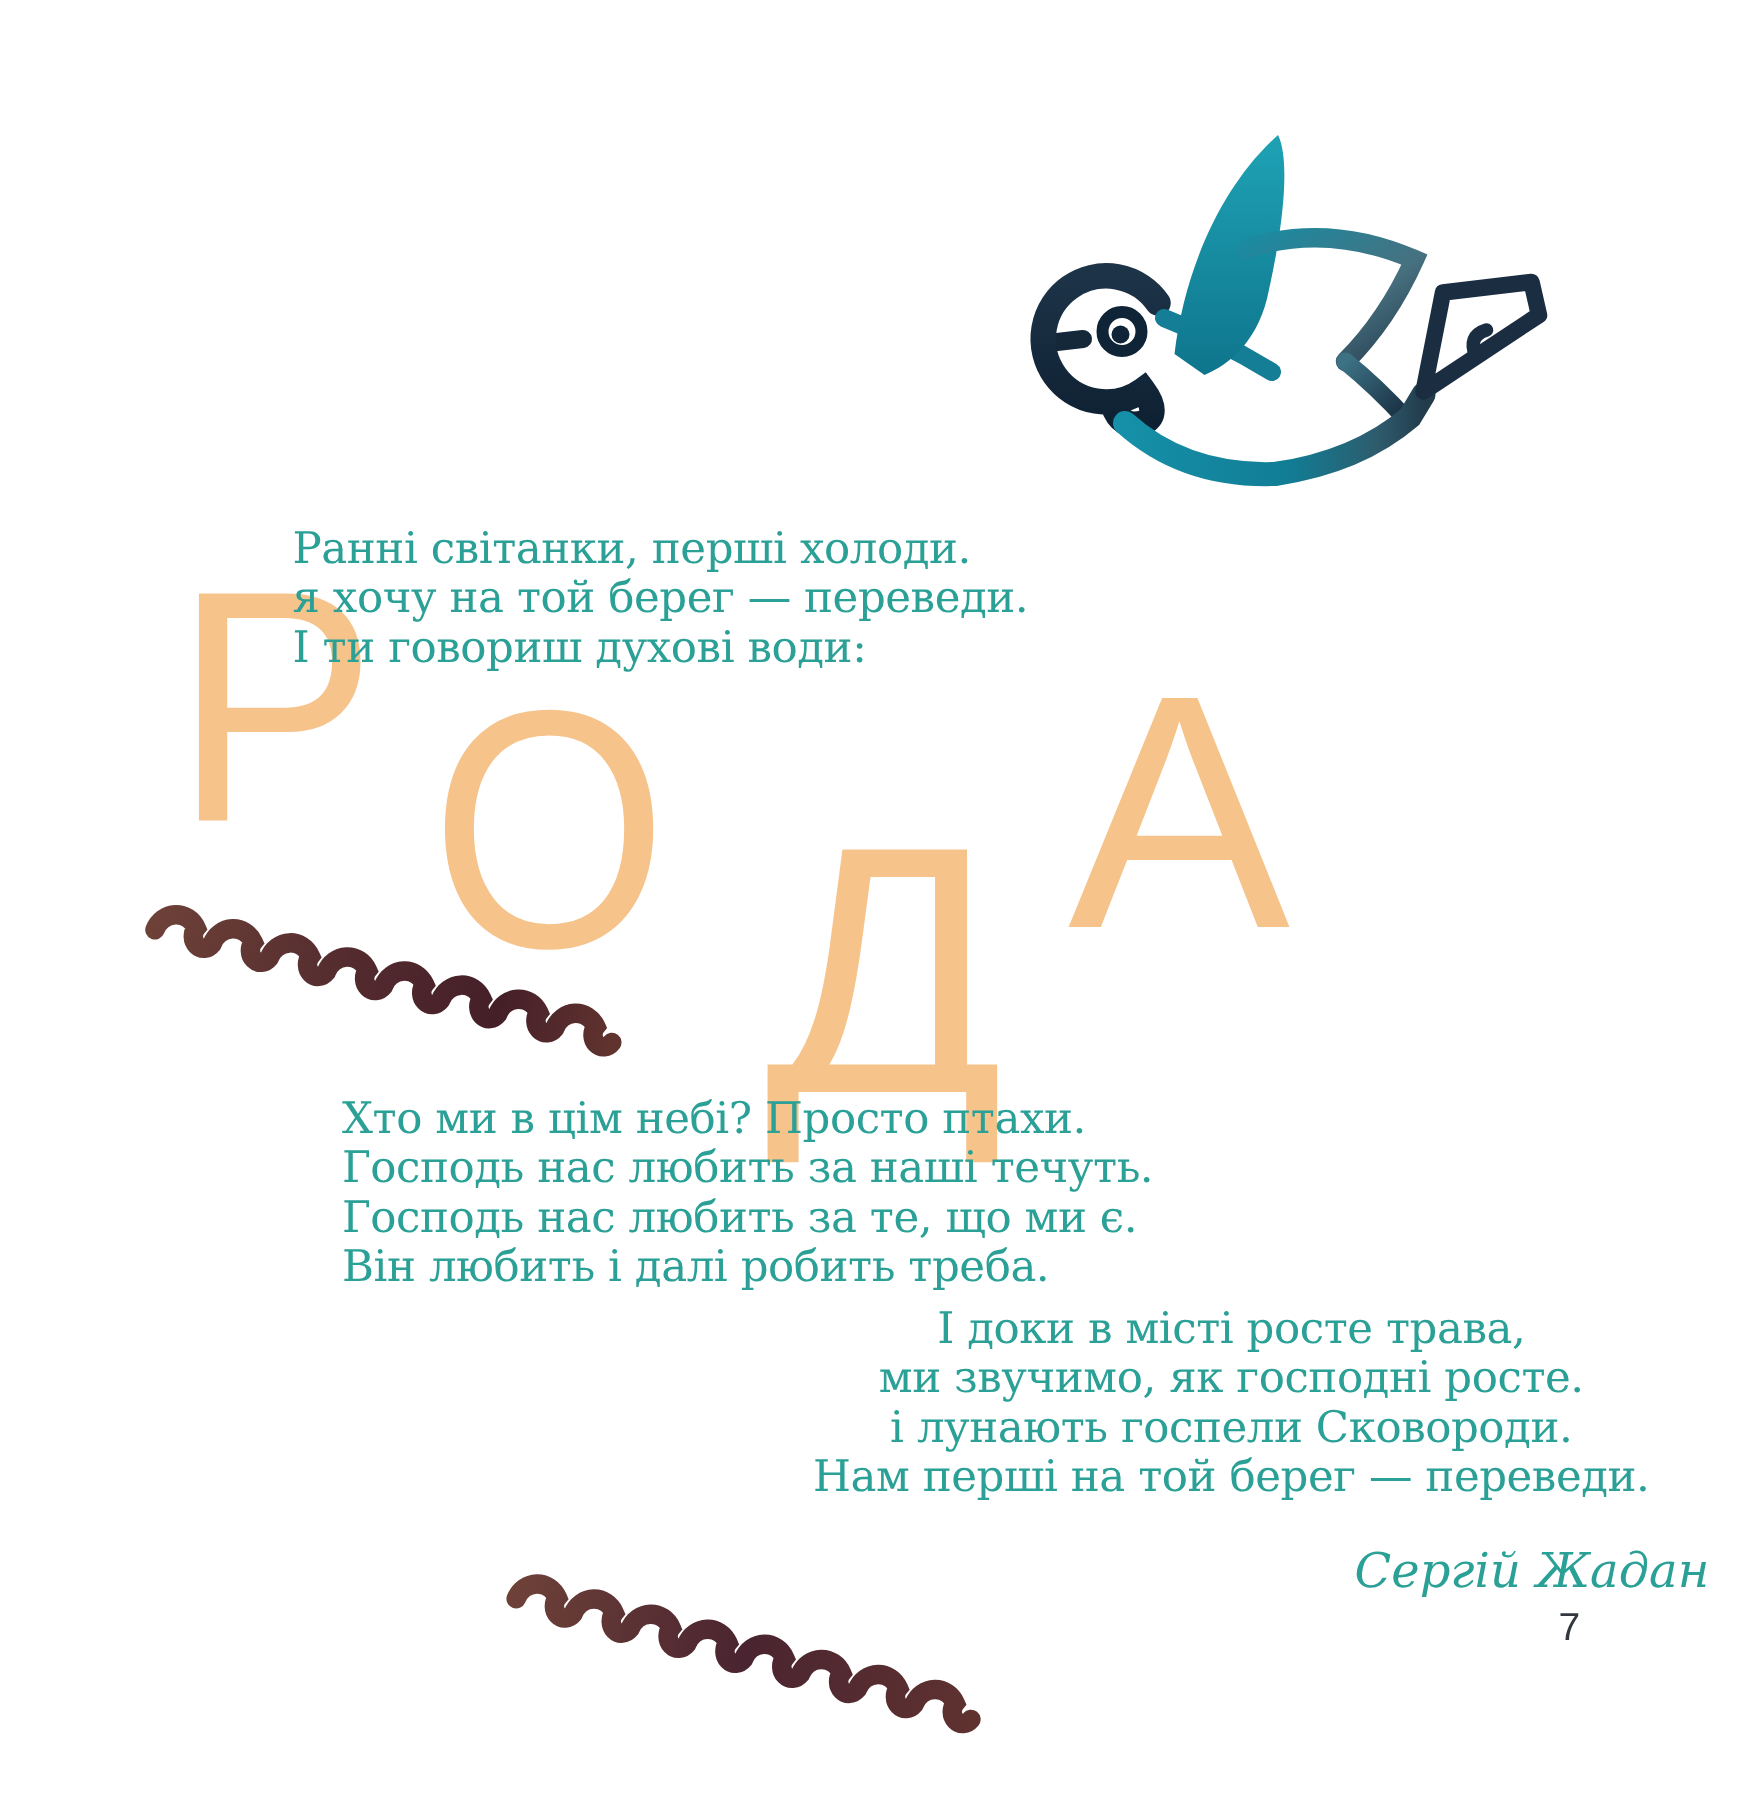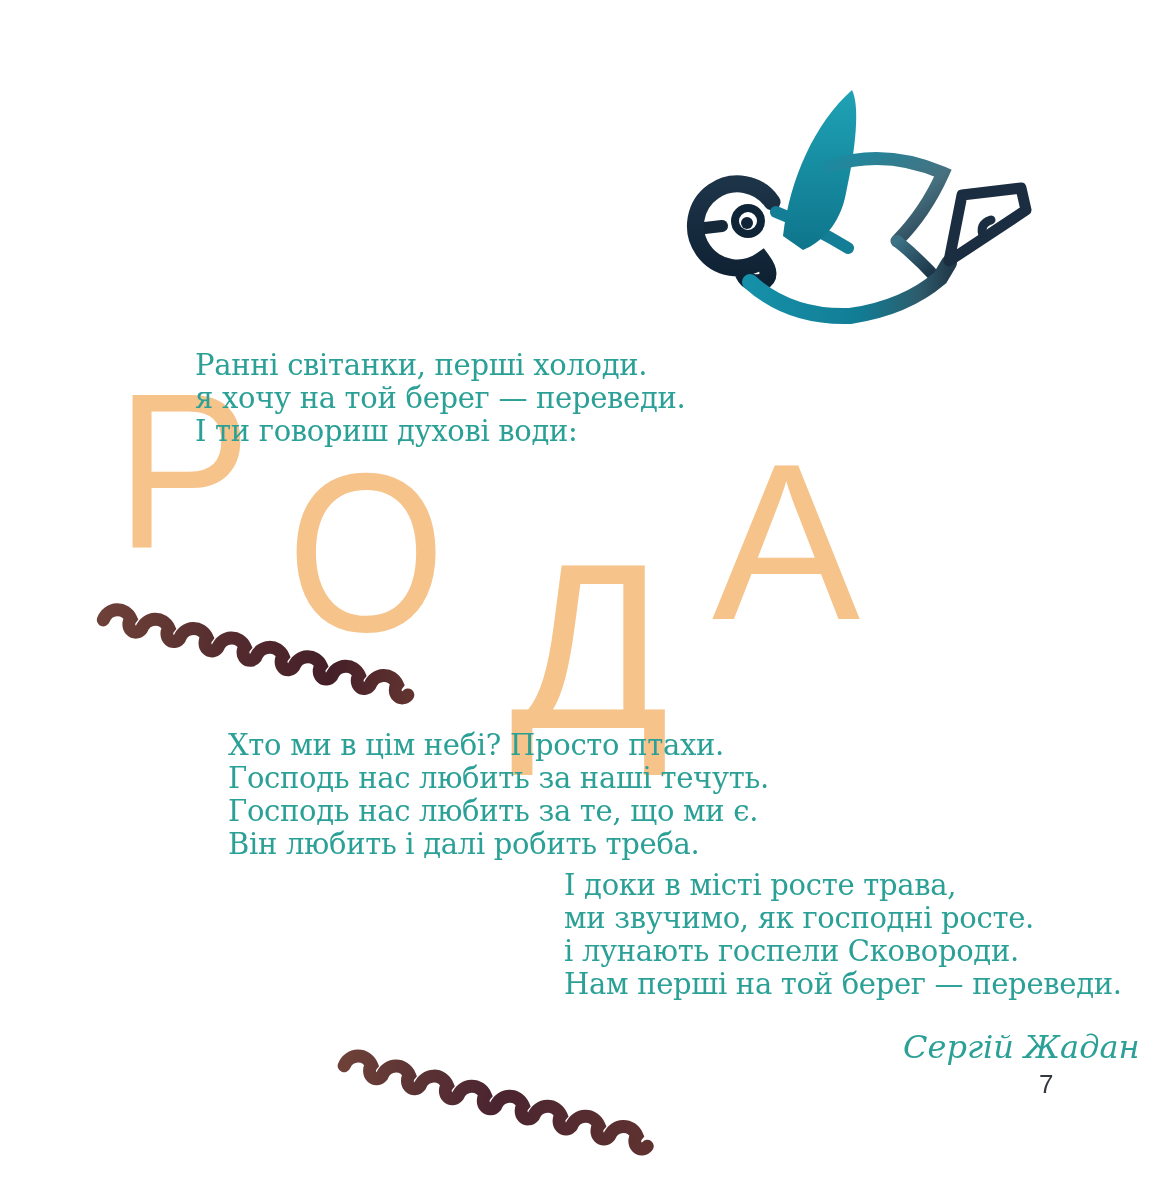--- a/index.html
+++ b/index.html
@@ -27,21 +27,21 @@
     position:absolute;
     z-index:2;
     font-size:29px;
     line-height:33px;
     color:var(--poem-teal,#2aa096);
     letter-spacing:-0.3px;
     white-space:nowrap;
   }
   #stanza-1{left:195px;top:349px;}
   #stanza-2{left:228px;top:729px;}
-  #stanza-3{left:564px;top:869px;}
+  #stanza-3{left:542px;top:869px;text-align:center;}
   #author{
     position:absolute;
     left:903px;top:1028px;
     z-index:2;
     font-size:32px;
     font-style:italic;
     color:var(--poem-teal,#2aa096);
     white-space:nowrap;
   }
   #page-number{

